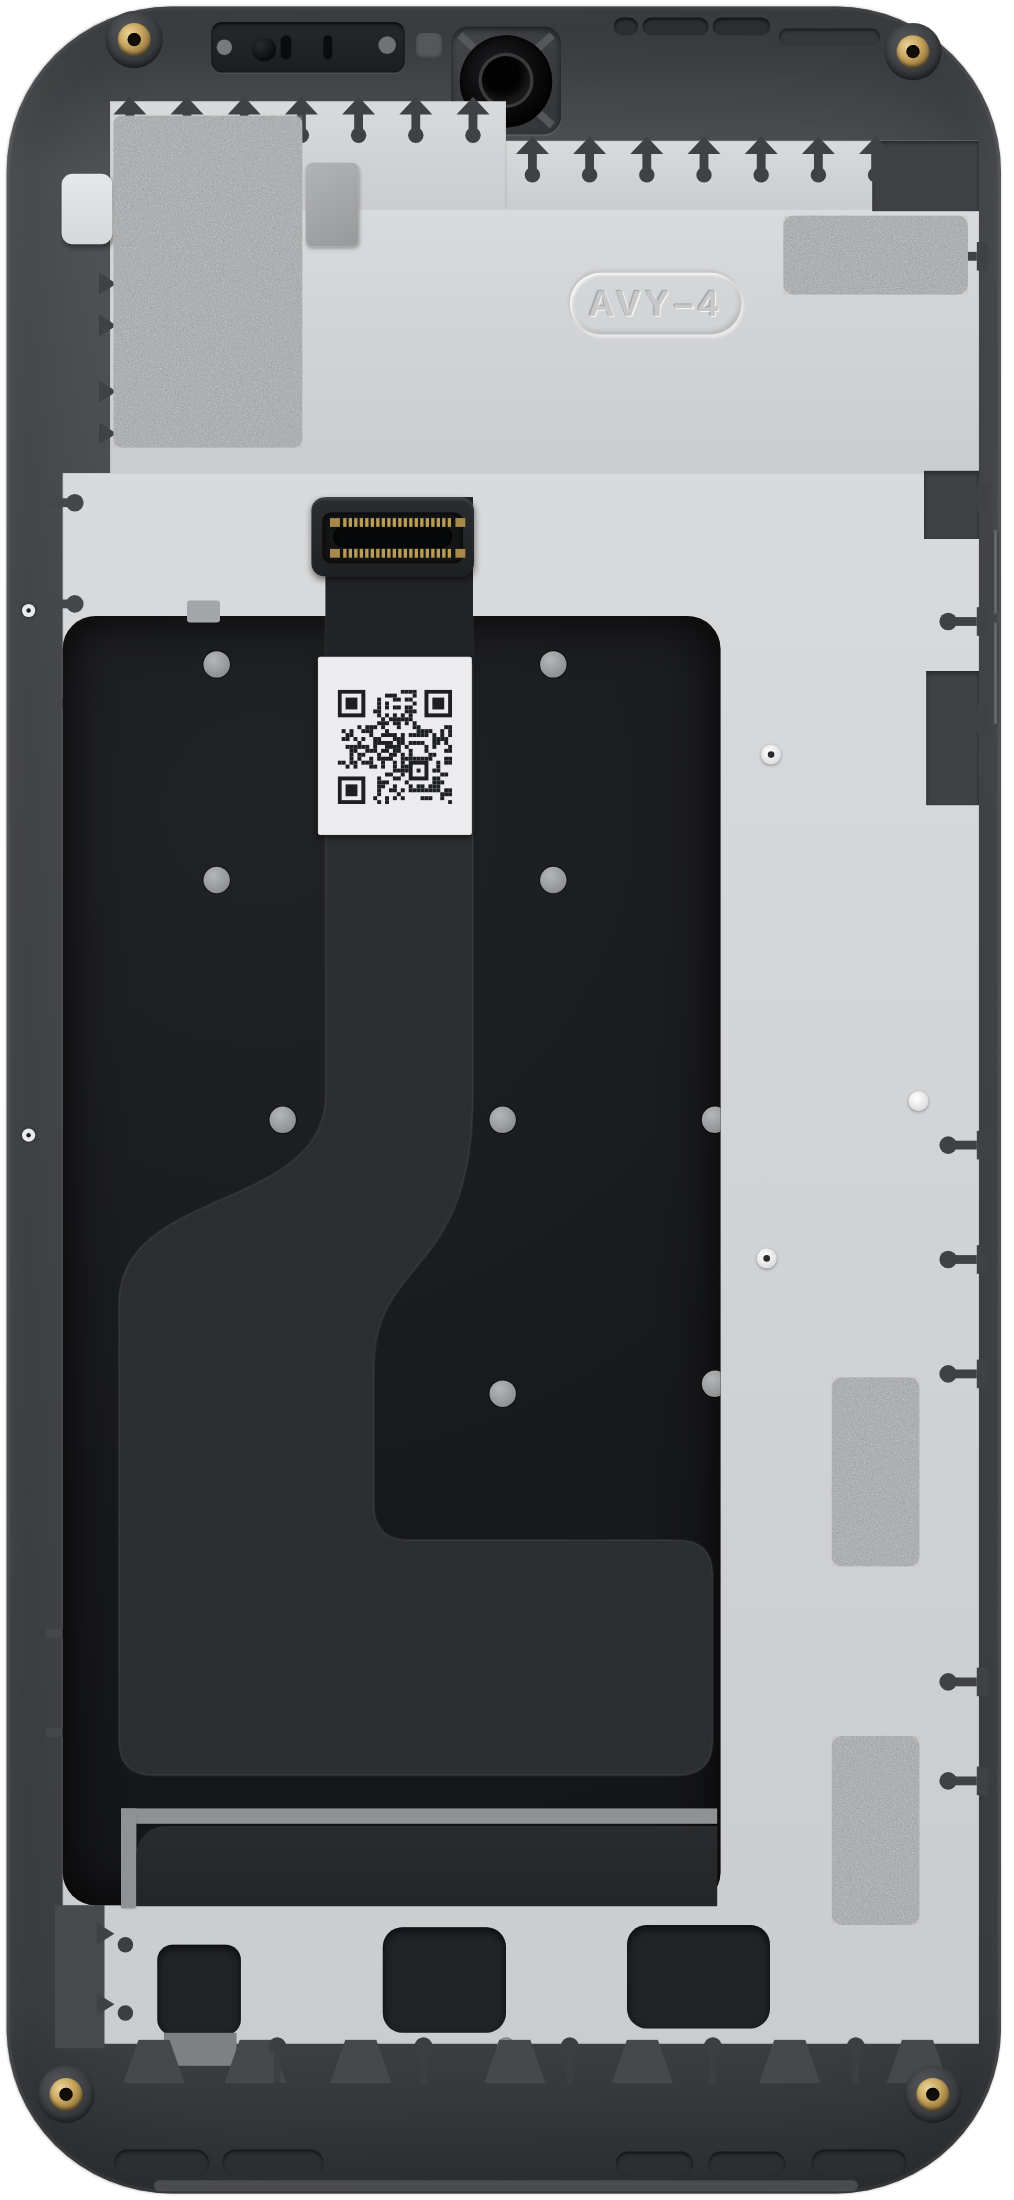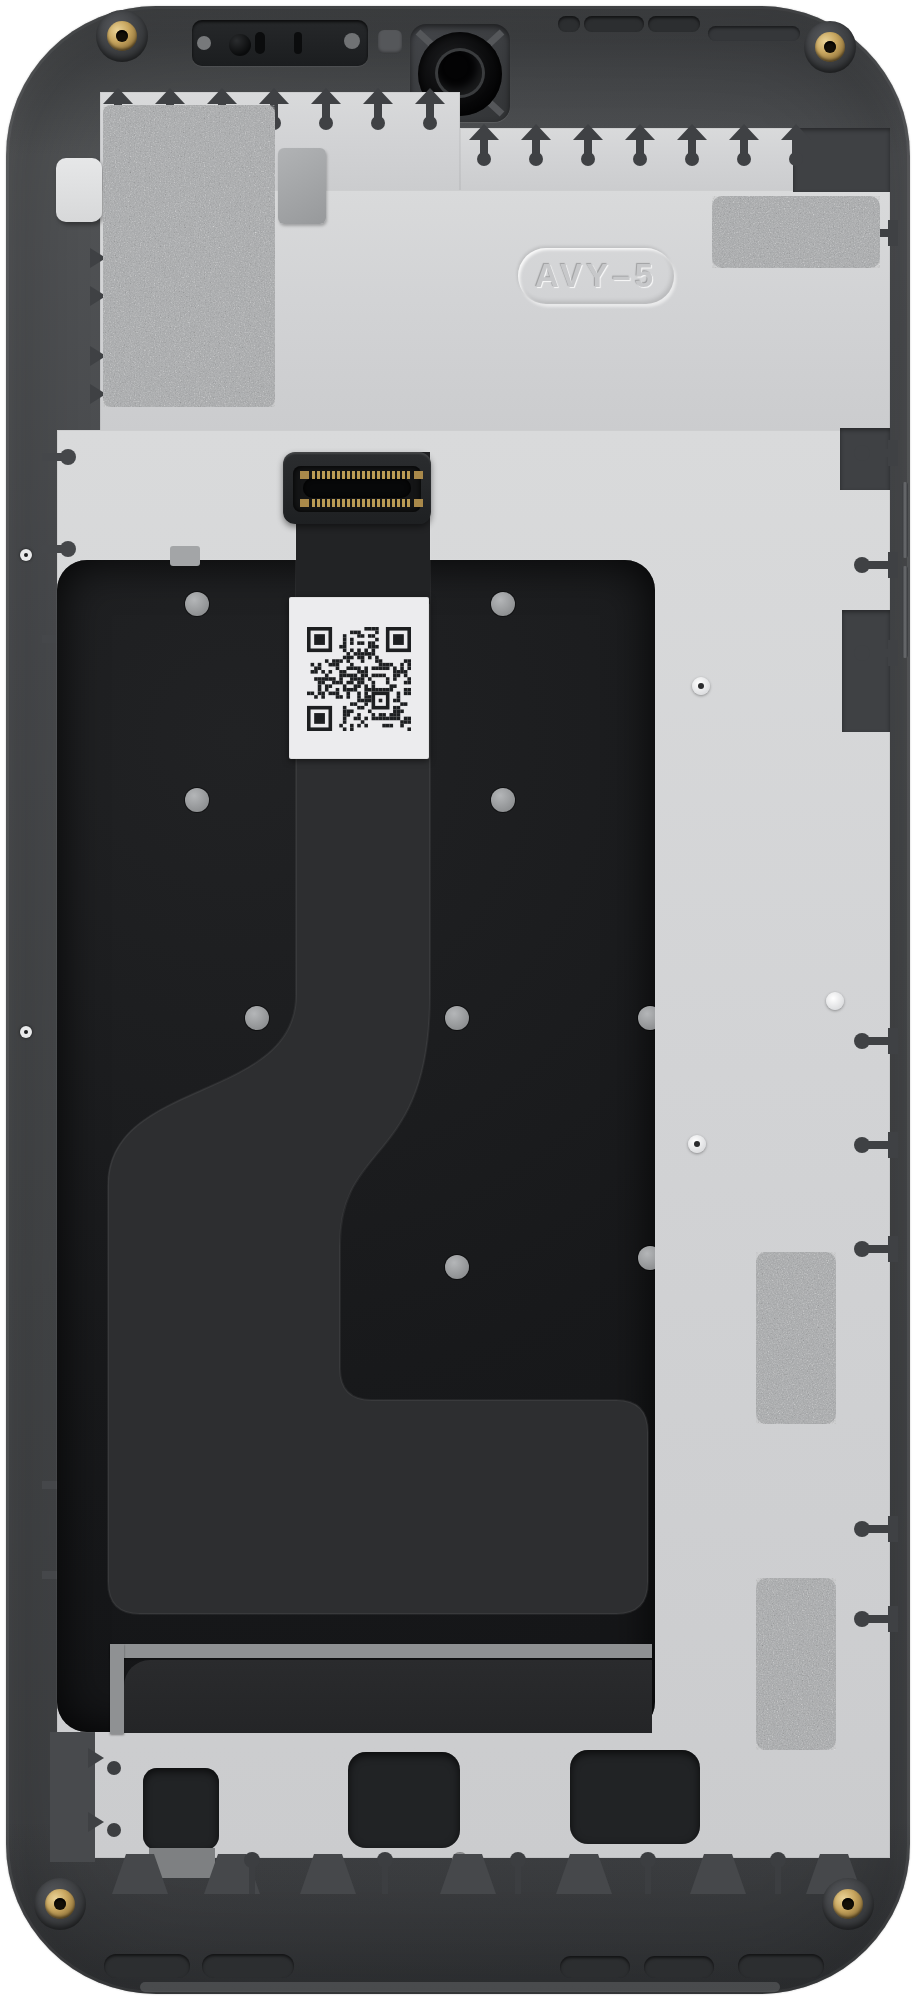--- a/index.html
+++ b/index.html
@@ -186,21 +186,21 @@
           </feComponentTransfer>
     </filter>
       </defs>
     <rect width="80" height="172" rx="10" fill="#a9abad"></rect>
     <rect width="80" height="172" rx="10" fill="#ffffff" filter="url(#pgD)" opacity="0.85"></rect>
   </svg>
 
   <div class="abs z5" style="left:278px;top:148px;width:48px;height:76px;border-radius:6px;background:linear-gradient(150deg,#b1b3b5,#97999b);box-shadow:1px 2px 3px rgba(0,0,0,.25);"></div>
 
   <div class="abs stamp z5">
-    <span>AVY–5</span>
+    <span>AVY–4</span>
   </div>
 
   <div class="platedot z5" style="left:692px;top:677px;">
       <i></i>
     </div>
   <div class="platedot z5" style="left:826px;top:992px;"></div>
   <div class="platedot z5" style="left:688px;top:1135px;">
       <i></i>
     </div>
 

